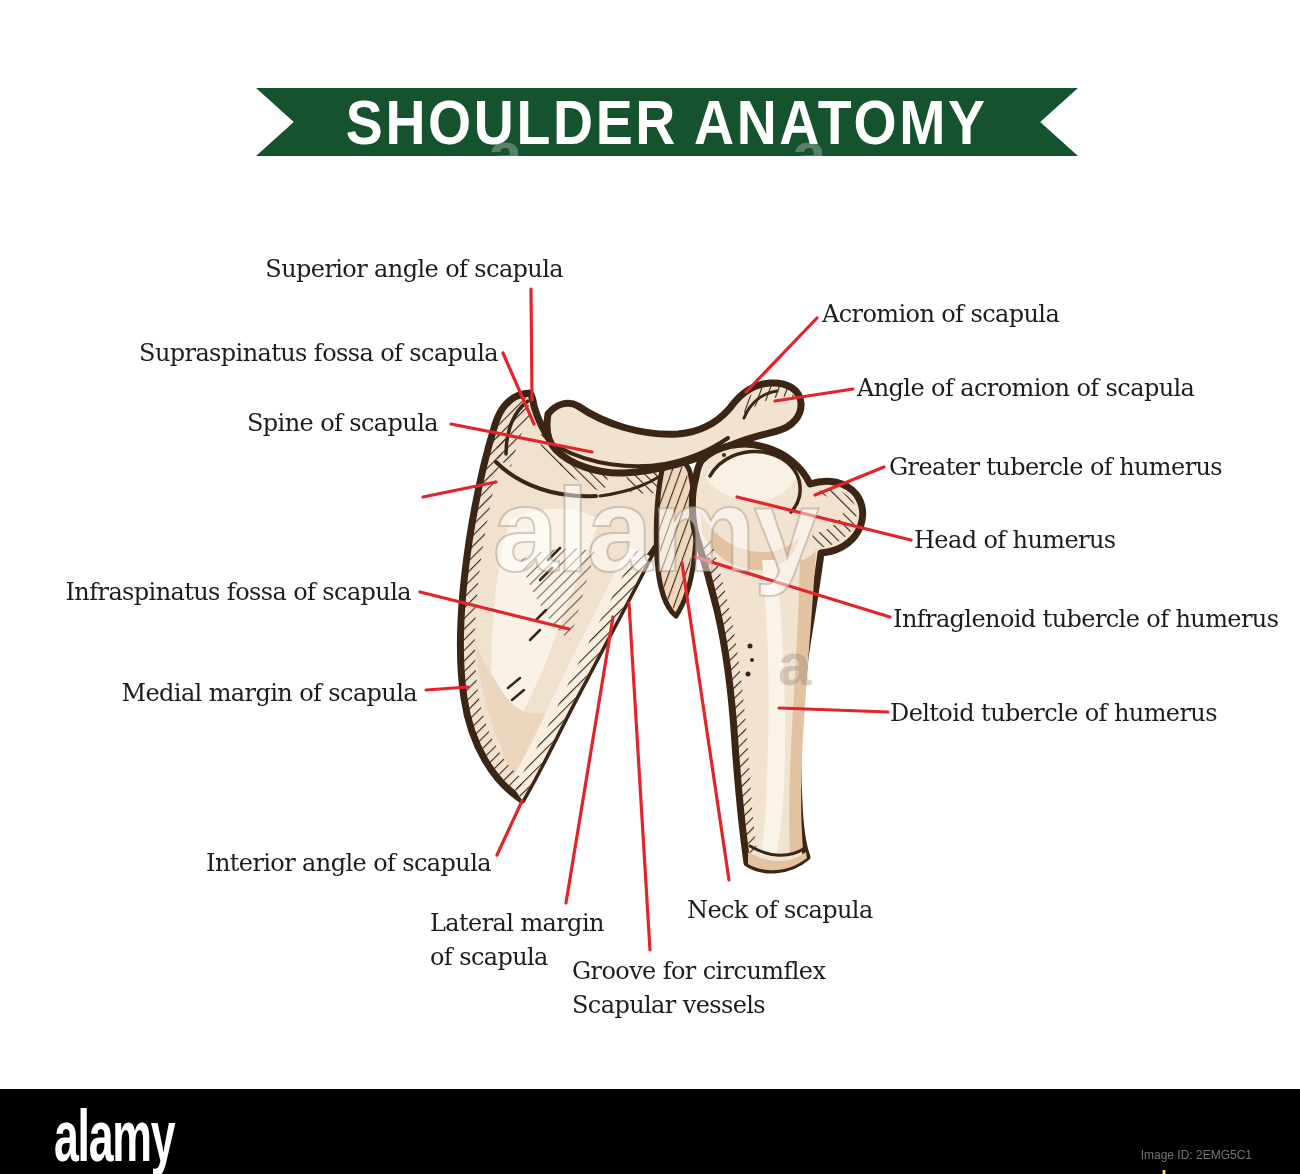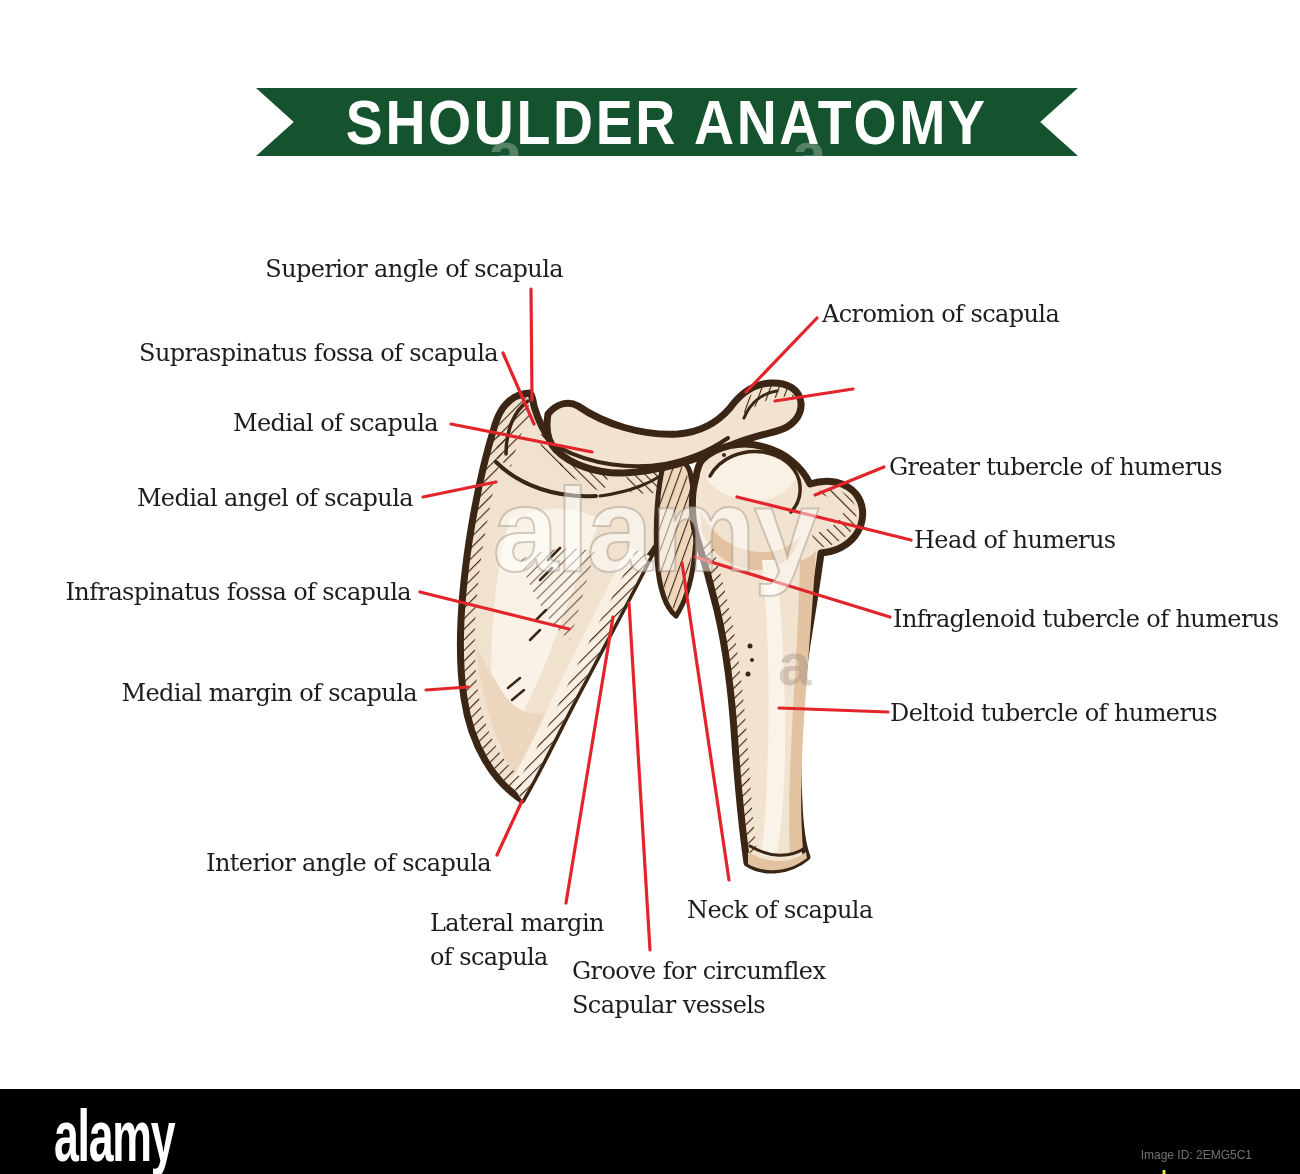--- a/index.html
+++ b/index.html
@@ -165,31 +165,31 @@
       <line x1="888" y1="712" x2="779" y2="708"></line>
     </g>
   </svg>
 
   <div class="banner">
     <span class="banner-text">SHOULDER ANATOMY</span>
   </div>
 
   <div class="label l" style="right:737px;top:252px">Superior angle of scapula</div>
   <div class="label l" style="right:802px;top:336px">Supraspinatus fossa of scapula</div>
-  <div class="label l" style="right:862px;top:406px">Medial of scapula</div>
-  <div class="label l" style="right:887px;top:481px">Medial angel of scapula</div>
+  <div class="label l" style="right:862px;top:406px">Spine of scapula</div>
   <div class="label l" style="right:889px;top:575px">Infraspinatus fossa of scapula</div>
   <div class="label l" style="right:809px;top:846px">Interior angle of scapula</div>
   <div class="label l" style="right:883px;top:676px">Medial margin of scapula</div>
   <div class="label r" style="left:430px;top:906px">Lateral margin
 of scapula</div>
   <div class="label r" style="left:572px;top:954px">Groove for circumflex
 Scapular vessels</div>
   <div class="label r" style="left:687px;top:893px">Neck of scapula</div>
   <div class="label r" style="left:822px;top:297px">Acromion of scapula</div>
+  <div class="label r" style="left:857px;top:371px">Angle of acromion of scapula</div>
   <div class="label r" style="left:914px;top:523px">Head of humerus</div>
   <div class="label r" style="left:889px;top:450px">Greater tubercle of humerus</div>
   <div class="label r" style="left:893px;top:602px">Infraglenoid tubercle of humerus</div>
   <div class="label r" style="left:890px;top:696px">Deltoid tubercle of humerus</div>
 
   <div class="wm-center">alamy</div>
   <span class="wm-a b1">a</span>
   <span class="wm-a b2">a</span>
   <span class="wm-a g1">a</span>
 

